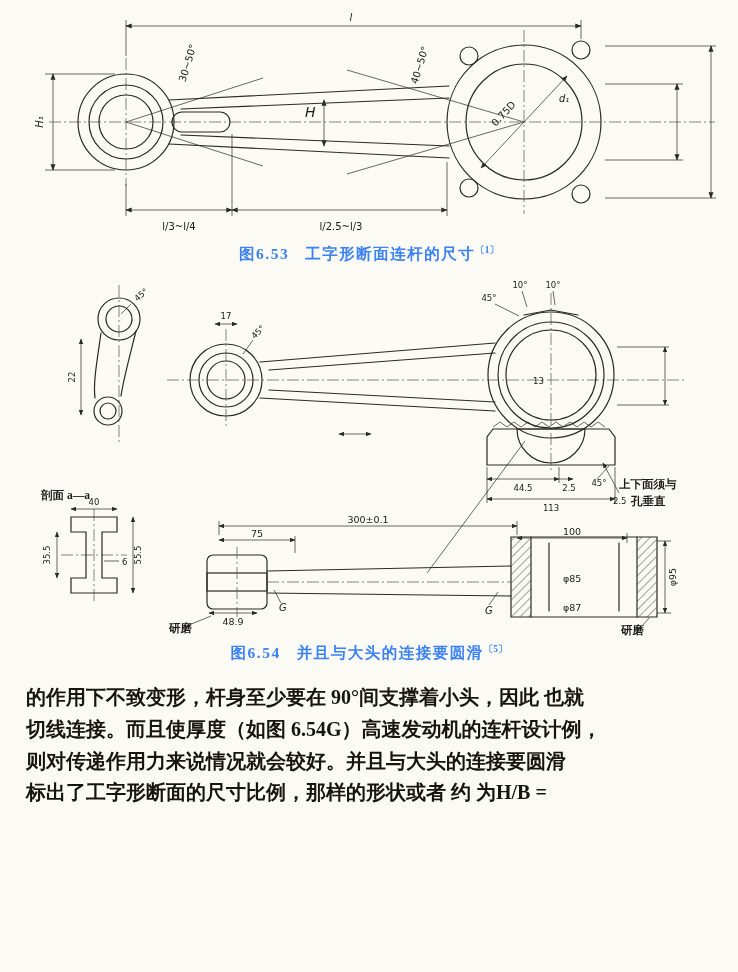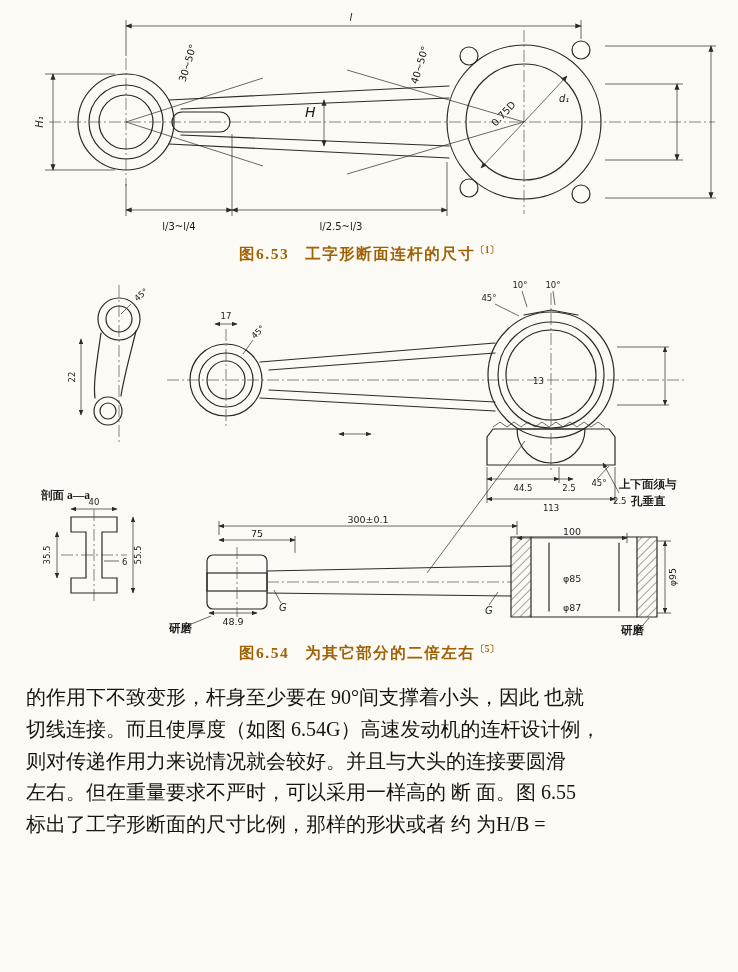--- a/index.html
+++ b/index.html
@@ -2,24 +2,24 @@
 <html><head>
 <meta charset="utf-8">
 <style>
   html,body{margin:0;padding:0}
   body{background:#d8d5cd;font-family:"Liberation Serif","DejaVu Serif",serif}
   .page{width:738px;height:972px;background:#fbfaf4;color:#1c1b18;overflow:hidden;position:relative;margin:0 auto;box-shadow:0 0 6px rgba(0,0,0,.35)}
   figure{margin:0;text-align:center}
   .fig{display:block;margin:0 auto}
   .fig1{margin-top:4px}
   .fig2{margin-top:12px}
-  figcaption{font-weight:bold;font-size:15.5px;margin-top:4px;letter-spacing:1.5px;color:#a16207}
+  figcaption{font-weight:bold;font-size:15.5px;margin-top:4px;letter-spacing:1.5px;color:#3b82f6}
   .cap-label{margin-right:16px}
   sup.cap-ref{font-size:9.5px;letter-spacing:0}
-  .body-text{margin:18px 26px 0 26px;font-size:20px;font-weight:400;line-height:31.6px;text-align:justify;color:#16150f}
+  .body-text{margin:18px 26px 0 26px;font-size:20px;font-weight:700;line-height:31.6px;text-align:justify;color:#16150f}
   .body-text p{margin:0;white-space:nowrap}
   
   svg text{font-family:"DejaVu Sans",sans-serif;fill:#1c1b18}
   .lbl{font-size:10px}
   .sm{font-size:8.5px}
   .md{font-size:9.5px}
   .big{font-size:14px}
   .it{font-style:italic}
   .lblcn{font-size:11.5px;font-family:"Liberation Serif","DejaVu Serif",serif;font-weight:bold}
   .s{stroke:#2b2a26;stroke-width:1.2;fill:none;stroke-linecap:round}
@@ -232,25 +232,24 @@
       <text class="md" x="214" y="348" text-anchor="middle">48.9</text>
       <text class="lbl it" x="260" y="334">G</text>
       <text class="lbl it" x="466" y="337">G</text>
       <text class="md" x="544" y="305">φ85</text>
       <text class="md" x="544" y="334">φ87</text>
       <text class="md" transform="rotate(-90 657 300)" x="657" y="300" text-anchor="middle">φ95</text>
       <text class="lblcn" x="150" y="355">研磨</text>
       <text class="lblcn" x="602" y="357">研磨</text>
     </svg>
     <figcaption>
-      <span class="cap-label">图6.54</span><span>为其它部分的二倍左右</span><sup class="cap-ref">〔5〕</sup>
+      <span class="cap-label">图6.54</span><span>并且与大头的连接要圆滑</span><sup class="cap-ref">〔5〕</sup>
     </figcaption>
   </figure>
 
   <div class="body-text">
     <p>的作用下不致变形，杆身至少要在 90°间支撑着小头，因此 也就</p>
     <p>切线连接。而且使厚度（如图 6.54G）高速发动机的连杆设计例，</p>
     <p>则对传递作用力来说情况就会较好。并且与大头的连接要圆滑</p>
-    <p>左右。但在重量要求不严时，可以采用一样高的 断 面。图 6.55</p>
     <p>标出了工字形断面的尺寸比例，那样的形状或者 约 为H/B =</p>
   </div>
 
 </div>
 
 </body></html>

